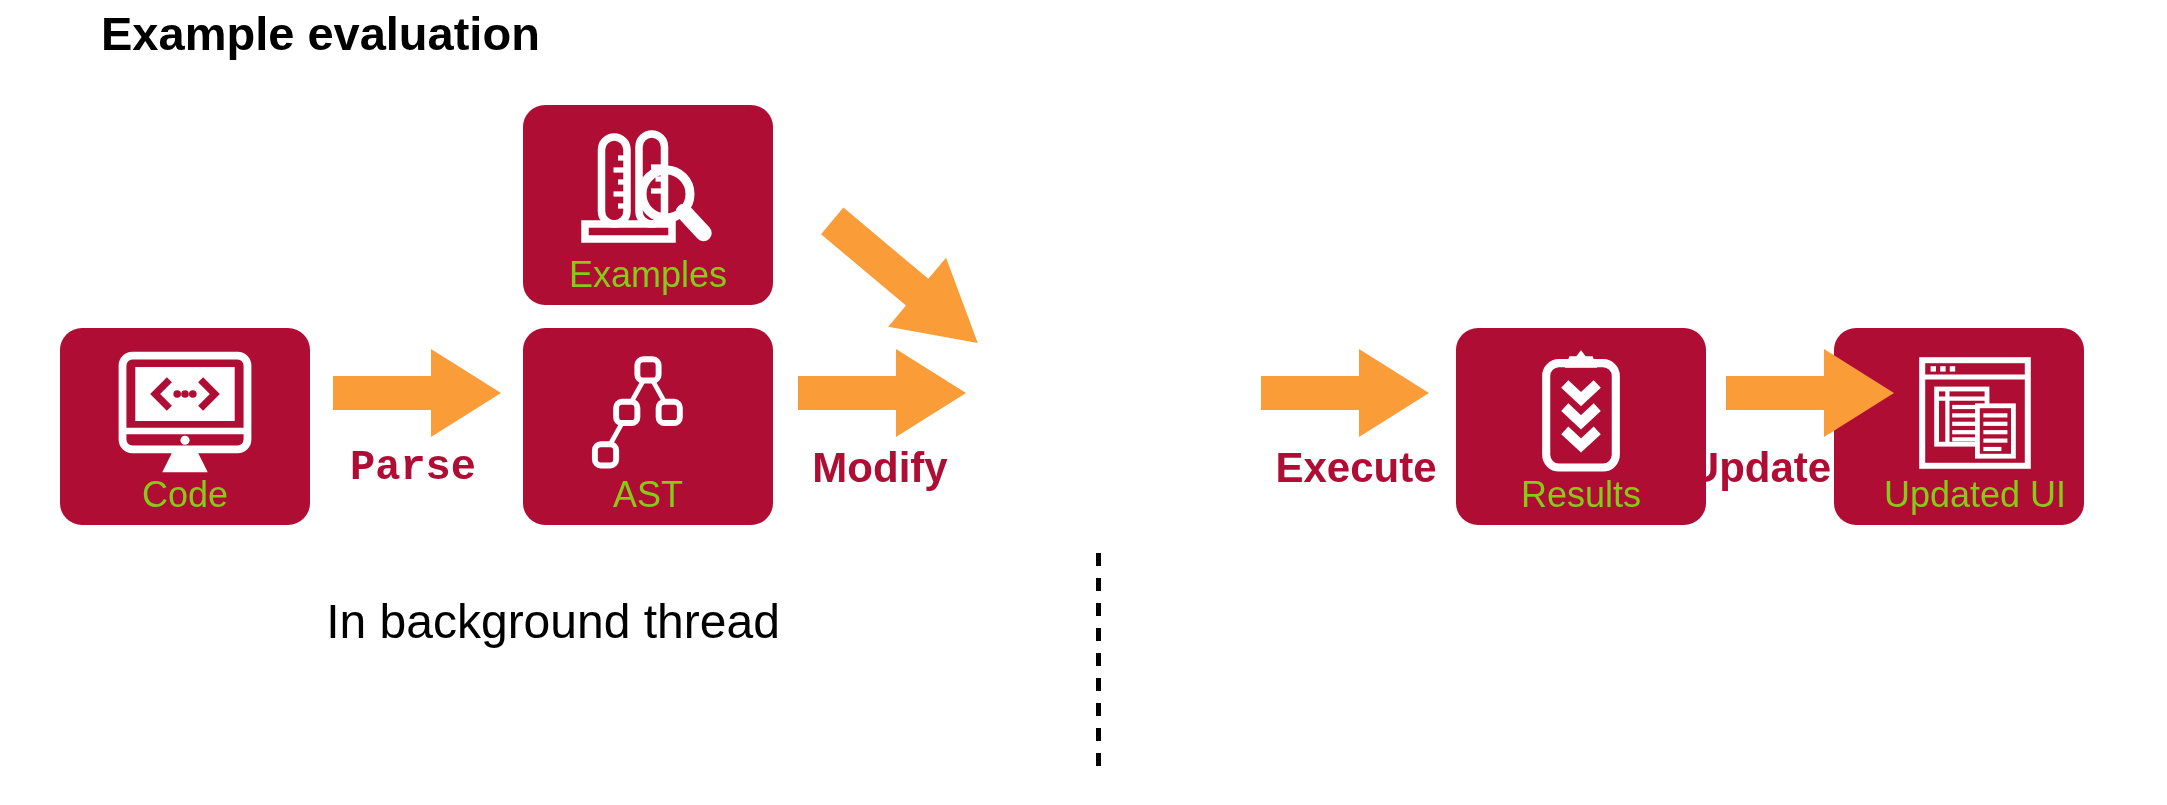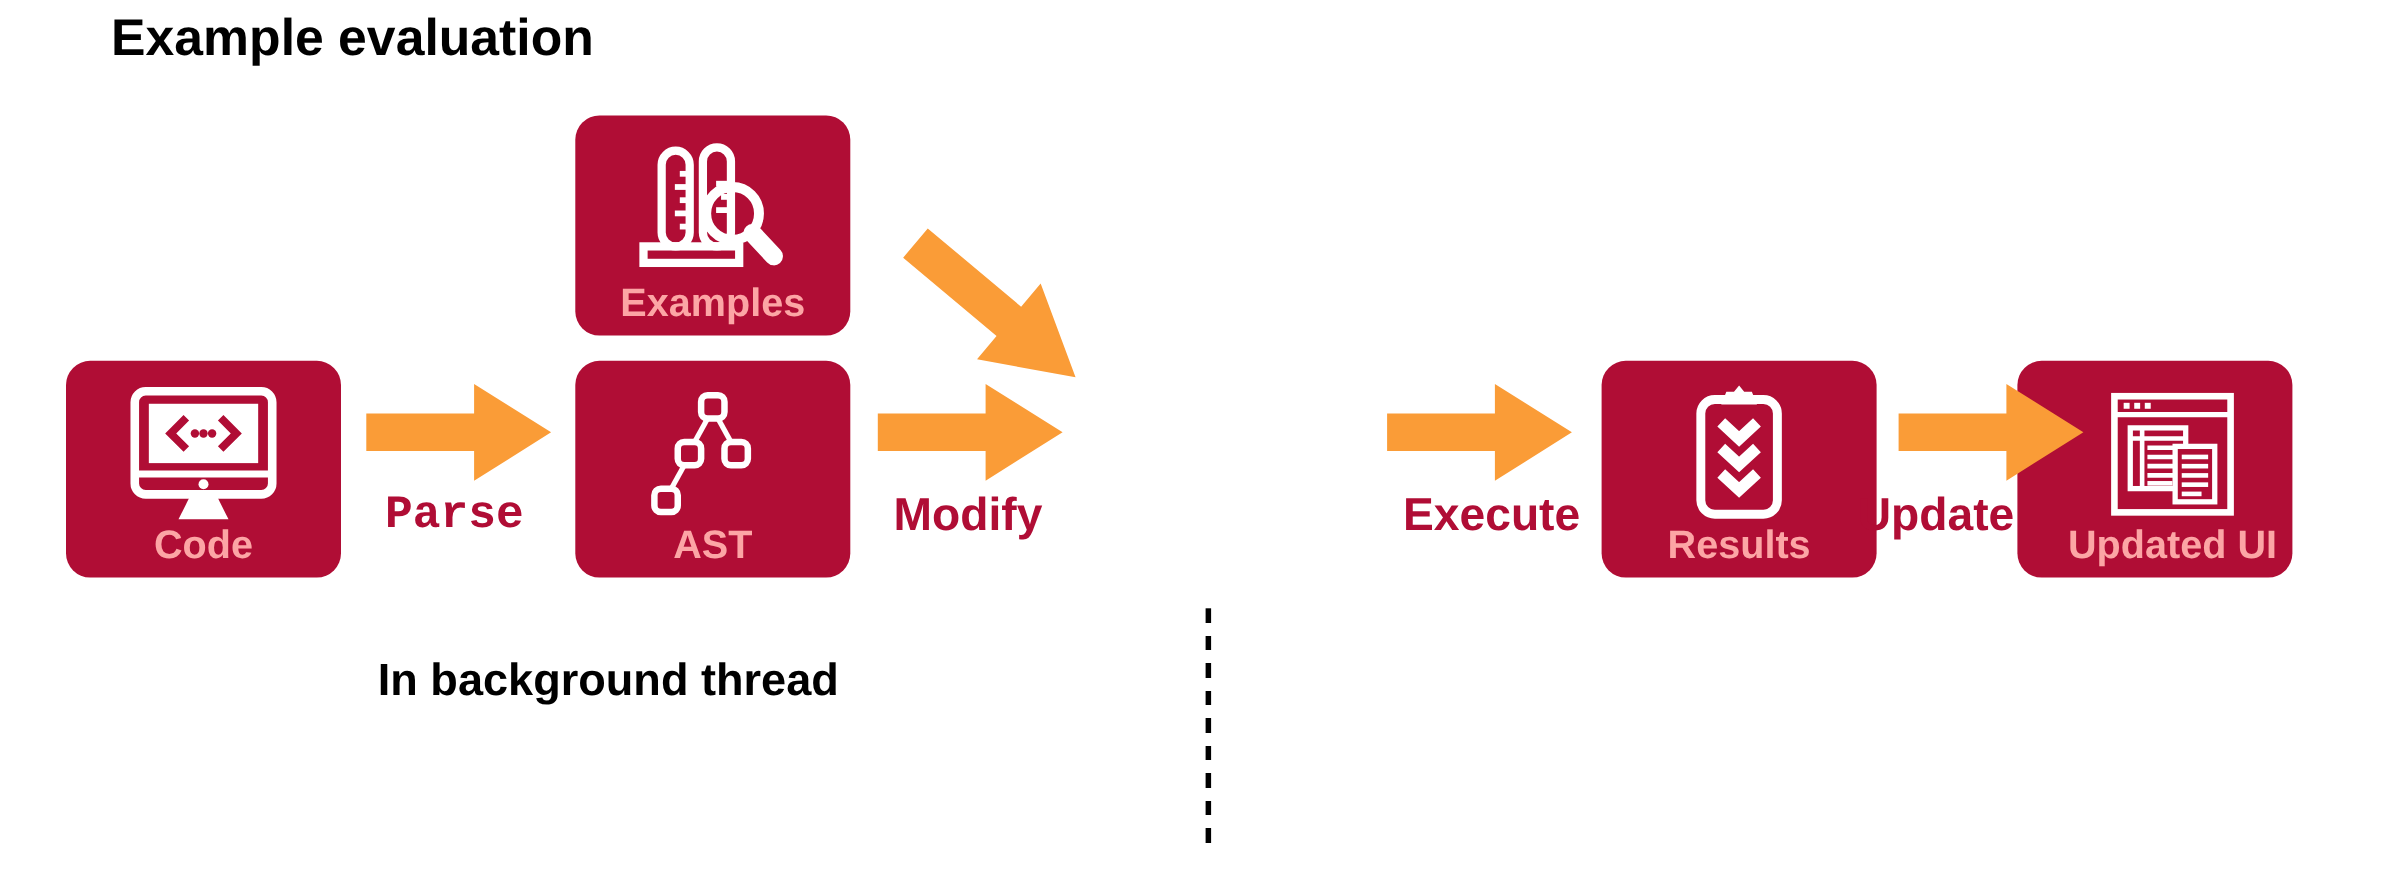--- a/index.html
+++ b/index.html
@@ -26,21 +26,21 @@
     position:absolute;
     width:250px;height:197px;
     background:var(--box);
     border-radius:22px;
     display:flex;flex-direction:column;
     align-items:center;justify-content:space-between;
     padding:20px 0 12px;
   }
   .node .icon{flex:1 1 auto;display:flex;align-items:center;justify-content:center;}
   .node .nlabel{
-    color:#fca5a5;font-size:36px;font-weight:700;
+    color:#84cc16;font-size:36px;font-weight:400;
     line-height:1;white-space:nowrap;
   }
   .node-examples{left:495px;top:105px;height:200px;}
   .node-code{left:32px;top:328px;}
   .node-ast{left:495px;top:328px;}
   .node-mod-ast{left:960px;top:328px;}
   .node-results{left:1428px;top:328px;}
   .node-updated-ui{left:1806px;top:328px;padding-left:32px;}
 
   .arrow{position:absolute;width:168px;height:88px;}
@@ -57,21 +57,21 @@
     font-size:42px;font-weight:700;color:var(--box);
     white-space:nowrap;line-height:1;
   }
   .alabel-parse{left:385px;font-family:Liberation Mono, monospace;}
   .alabel-modify{left:852px;}
   .alabel-execute{left:1328px;}
   .alabel-update{left:1732px;text-align:right;}
 
   .caption{
     position:absolute;color:var(--ink);
-    font-size:41px;font-weight:700;text-align:center;
+    font-size:48px;font-weight:400;text-align:center;
     transform:translateX(-50%);line-height:1.78;
     white-space:nowrap;
   }
   .caption-bg{left:525px;top:598px;line-height:1;}
   .caption-main{left:1342px;top:594px;}
 
   .divider{
     position:absolute;left:1068px;top:553px;
     width:5px;height:224px;
     background:repeating-linear-gradient(180deg,

